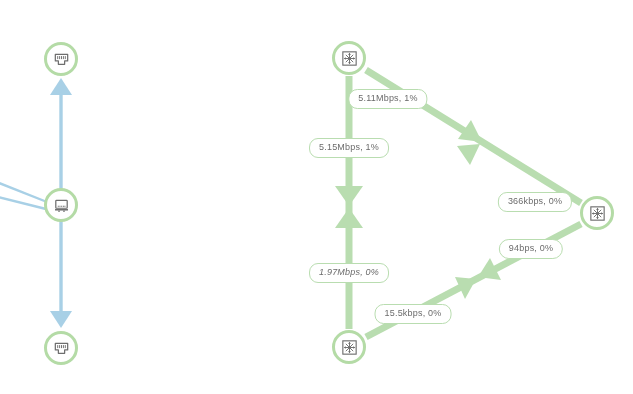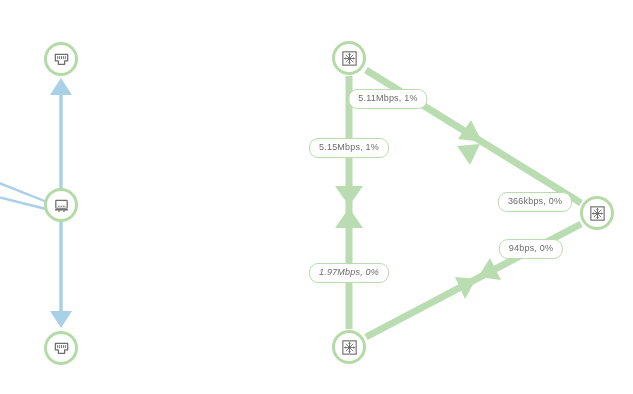--- a/index.html
+++ b/index.html
@@ -204,18 +204,19 @@
       </g>
     </svg>
   </div>
 
   <div class="link-label" style="left:388px; top:99px;">5.11Mbps,  1%</div>
 
   <div class="link-label" style="left:349px; top:148px;">5.15Mbps,  1%</div>
 
   <div class="link-label" style="left:535px; top:186px;margin-top:16px;">366kbps,  0%</div>
 
-  <div class="link-label" style="left:531px; top:249px;">94bps,  0%</div>
+  <div class="link-label" style="left:531px; top:249px;border-radius:10px;">94bps,  0%</div>
 
   <div class="link-label" style="left:349px; top:273px;font-style:italic;">1.97Mbps,  0%</div>
 
+  <div class="link-label" style="left:413px; top:314px;">15.5kbps,  0%</div>
 
 </div>
 
 </body></html>

